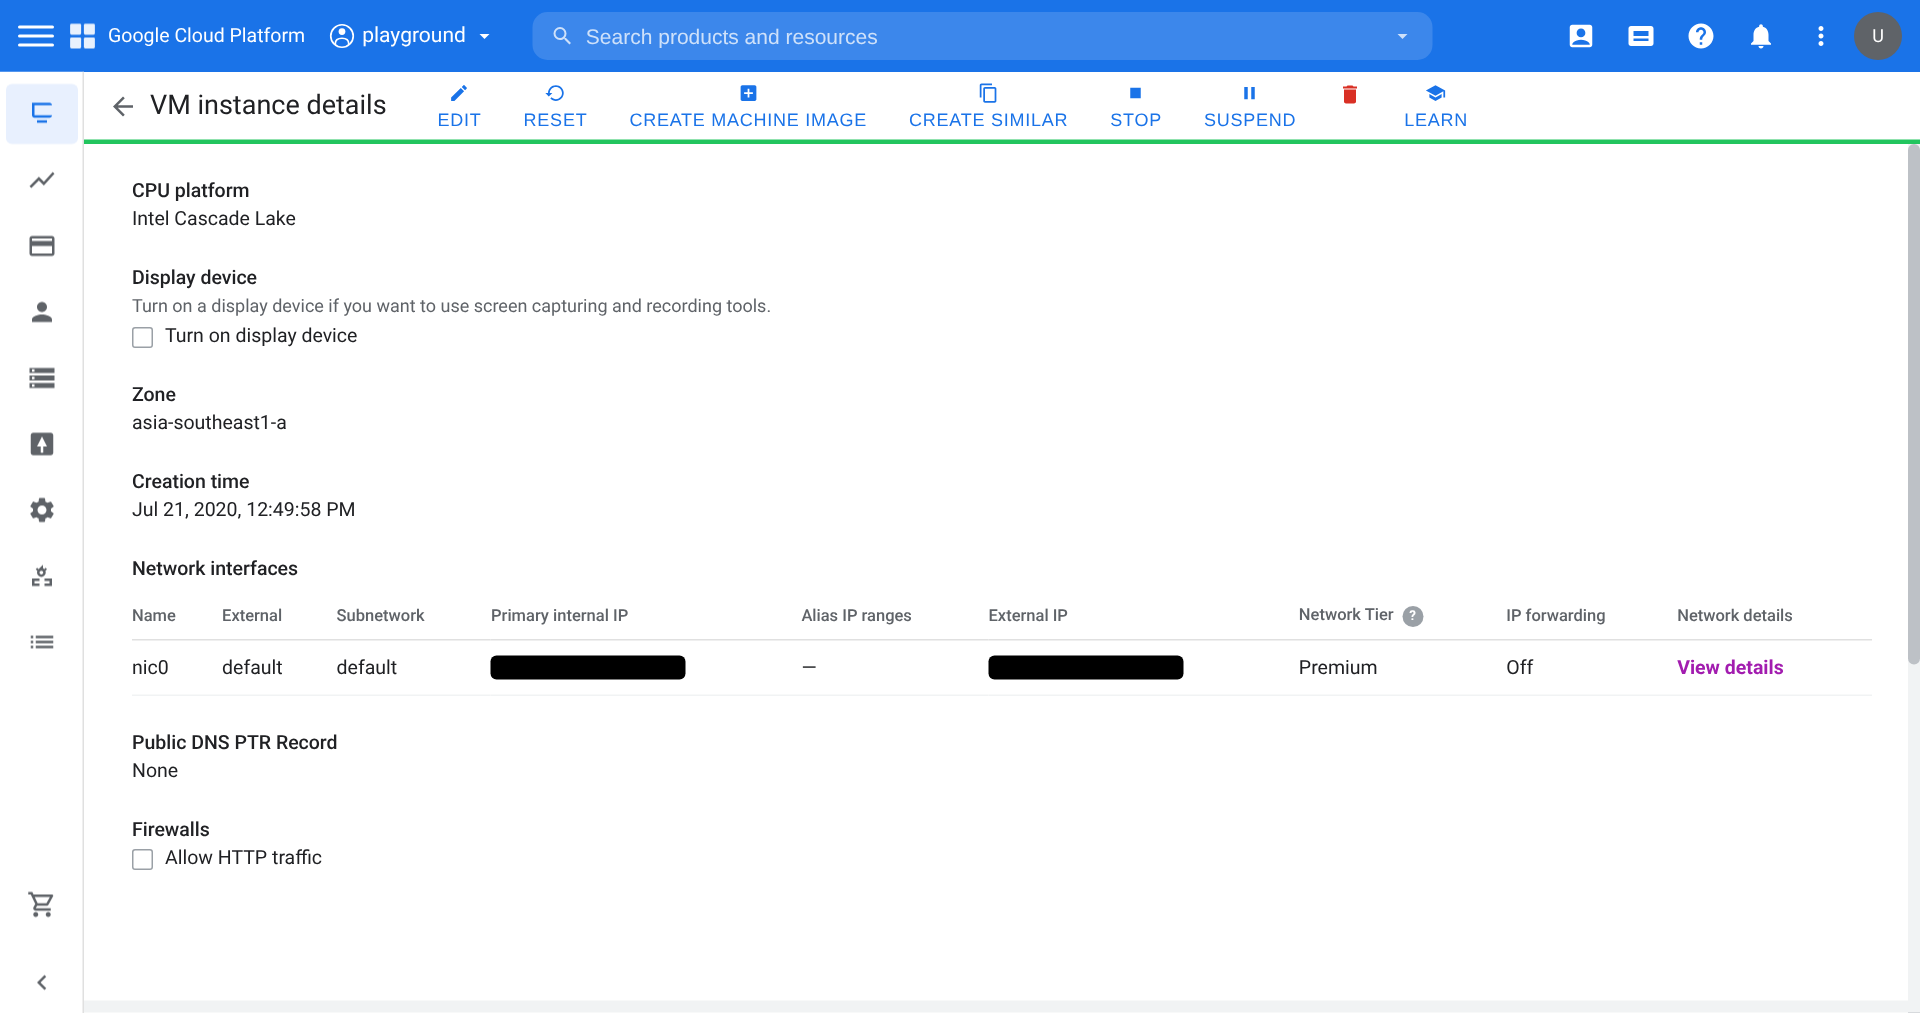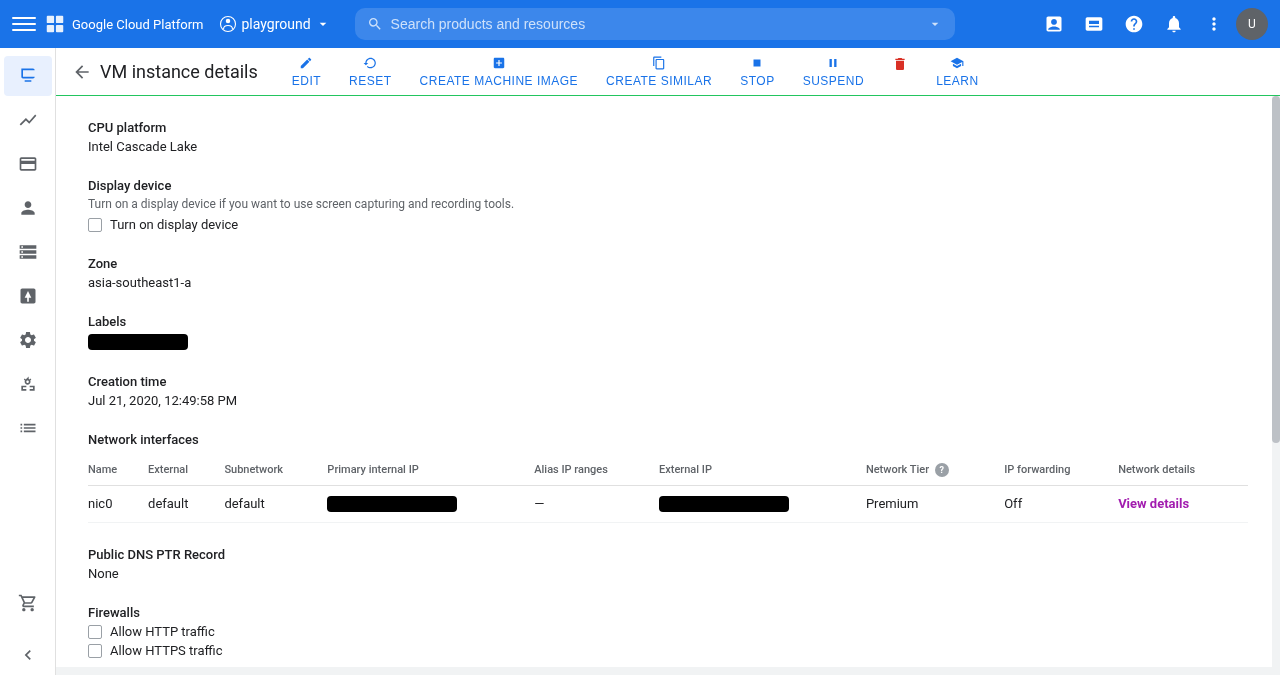--- a/index.html
+++ b/index.html
@@ -62,21 +62,21 @@
     .sidebar-bottom { margin-top: auto; margin-bottom: 8px; }
 
     
     .sub-nav {
       position: fixed;
       top: 48px;
       left: 56px;
       right: 0;
       height: 48px;
       background: #fff;
-      border-bottom: 1px solid #22c55e;
+      border-bottom: 3px solid #22c55e;
       display: flex;
       align-items: center;
       padding: 0 16px;
       gap: 8px;
       z-index: 98;
     }
     .sub-nav-back { cursor: pointer; color: #5f6368; display: flex; align-items: center; }
     .sub-nav-title { font-size: 18px; font-weight: 400; color: #202124; margin-right: 16px; }
     .sub-nav-btn {
       display: flex;
@@ -364,26 +364,20 @@
       <div class="checkbox-box"></div>
       <span>Turn on display device</span>
     </div>
   </div>
 
   <div class="section-field">
     <div class="field-label">Zone</div>
     <div class="field-value">asia-southeast1-a</div>
   </div>
 
-  <div class="section-field">
-    <div class="field-label">Labels</div>
-    <div class="field-value">
-      <span class="redacted" style="width:100px;"></span>
-    </div>
-  </div>
 
   <div class="section-field">
     <div class="field-label">Creation time</div>
     <div class="field-value">Jul 21, 2020, 12:49:58 PM</div>
   </div>
 
   <div class="section-field">
     <div class="field-label">Network interfaces</div>
     <div class="table-container">
       <table class="table">
@@ -430,24 +424,20 @@
     <div class="field-label">Public DNS PTR Record</div>
     <div class="field-value">None</div>
   </div>
 
   <div class="section-field">
     <div class="field-label">Firewalls</div>
     <div class="checkbox-row">
       <div class="checkbox-box"></div>
       <span>Allow HTTP traffic</span>
     </div>
-    <div class="checkbox-row" style="margin-top:4px;">
-      <div class="checkbox-box"></div>
-      <span>Allow HTTPS traffic</span>
-    </div>
   </div>
 
 </main>
 
 <div class="scroll-track">
   <div class="scroll-thumb"></div>
 </div>
 <div class="bottom-scroll"></div>
 
 </body></html>

